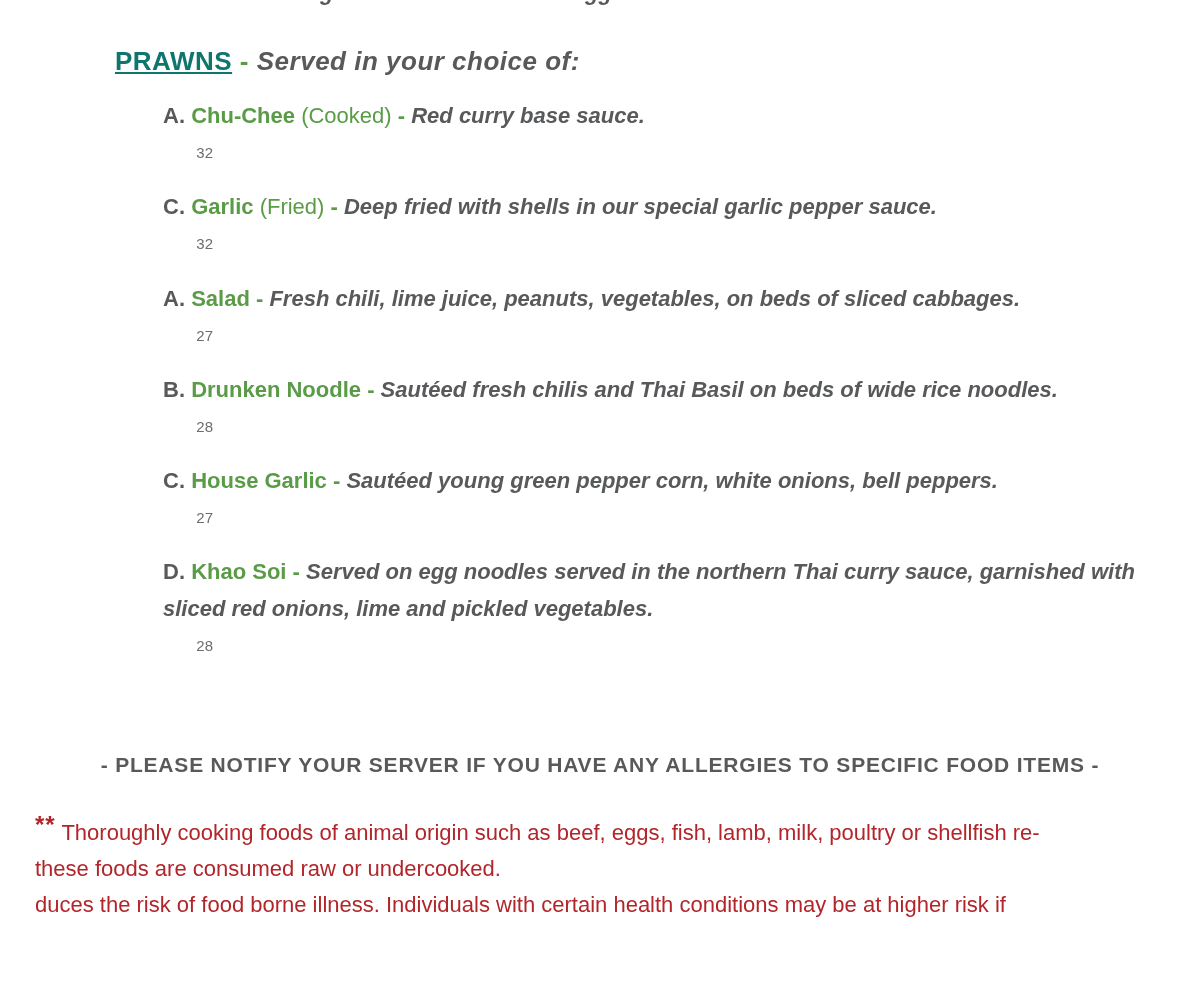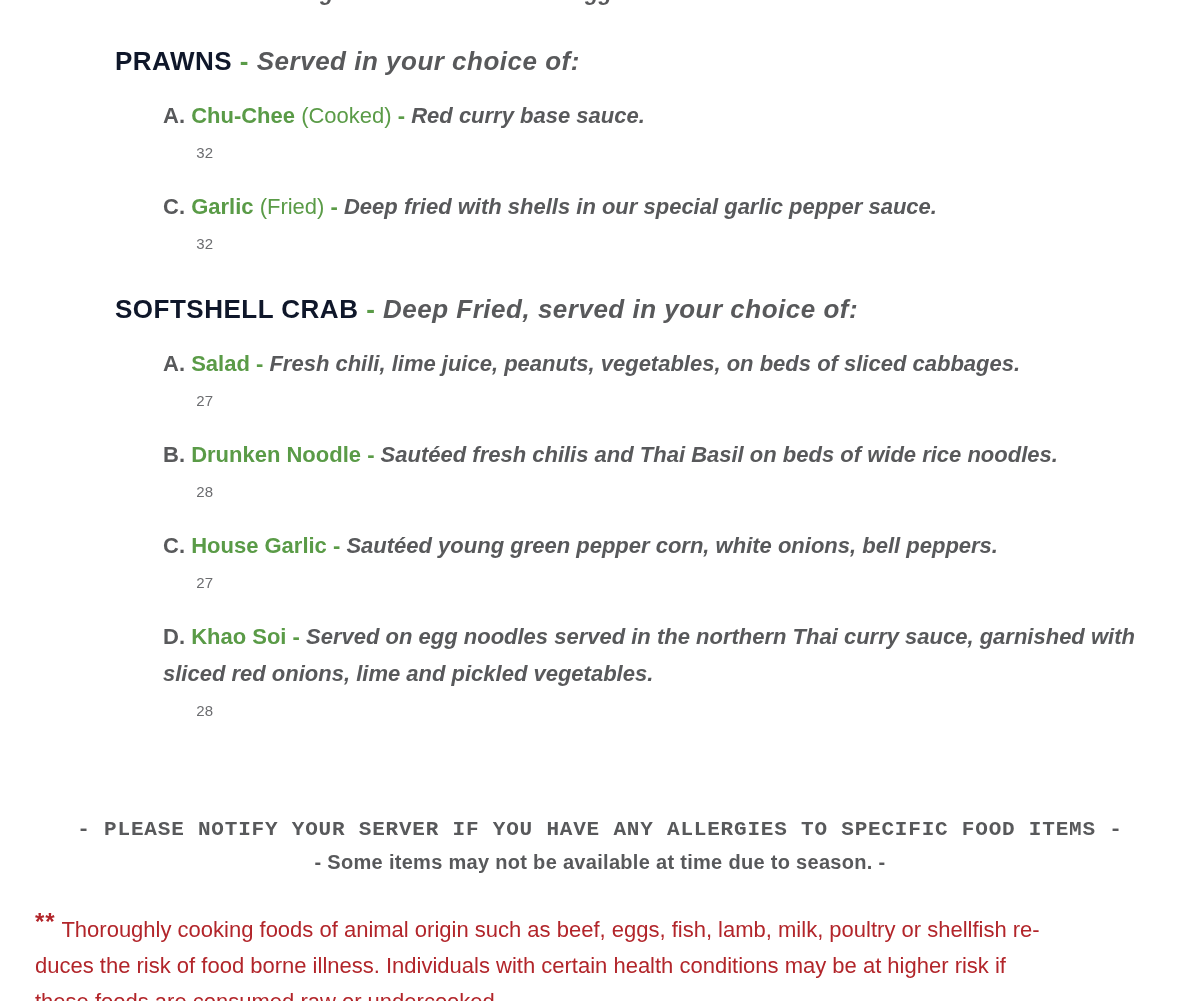--- a/index.html
+++ b/index.html
@@ -31,21 +31,21 @@
   .section { margin:0; }
   .section-header {
     margin-top:34px;
     font-size:26px;
     line-height:36px;
     letter-spacing:0.5px;
     white-space:nowrap;
   }
   .section2 .section-header { margin-top:29px; }
   .section-title {
-    color:#0f172a; font-weight:bold;
+    color:#0f766e; font-weight:bold;text-decoration:underline;
   }
   .green-dash { color:#5a9b47; font-weight:bold; }
   .section-subtitle {
     color:#58595b; font-weight:bold; font-style:italic;
   }
 
   .items { padding-left:48px; margin-top:18px; }
   .item {
     display:flex;
     align-items:flex-start;
@@ -74,21 +74,20 @@
   .notices {
     margin-top:85px;
     text-align:center;
     font-weight:bold;
     color:#58595b;
   }
   .notice-main {
     font-size:21px;
     line-height:32px;
     letter-spacing:0.8px;
-    font-family:Liberation Mono, monospace;
   }
   .notice-sub {
     font-size:20px;
     line-height:32px;
     letter-spacing:0.3px;
   }
 
   .warning {
     margin:26px 18px 0 35px;
     color:#b2252a;
@@ -144,25 +143,20 @@
             <span class="green-dash">-</span>
             <span class="item-desc">Deep fried with shells in our special garlic pepper sauce.</span>
           </div>
           <div class="item-price">32</div>
         </div>
 
       </div>
     </div>
 
     <div class="section section2">
-      <div class="section-header">
-        <span class="section-title">SOFTSHELL CRAB</span>
-        <span class="green-dash">-</span>
-        <span class="section-subtitle">Deep Fried, served in your choice of:</span>
-      </div>
       <div class="items">
 
         <div class="item">
           <div class="item-text">
             <span class="item-letter">A.</span>
             <span class="item-name">Salad</span>
             <span class="green-dash">-</span>
             <span class="item-desc">Fresh chili, lime juice, peanuts, vegetables, on beds of sliced cabbages.</span>
           </div>
           <div class="item-price">27</div>
@@ -197,23 +191,22 @@
           </div>
           <div class="item-price">28</div>
         </div>
 
       </div>
     </div>
   </div>
 
   <div class="notices">
     <div class="notice-main">- PLEASE NOTIFY YOUR SERVER IF YOU HAVE ANY ALLERGIES TO SPECIFIC FOOD ITEMS -</div>
-    <div class="notice-sub">- Some items may not be available at time due to season. -</div>
   </div>
 
   <div class="warning">
     <span class="ast">**</span>
     <span class="wline">Thoroughly cooking foods of animal origin such as beef, eggs, fish, lamb, milk, poultry or shellfish re-</span>
+    <span class="wblock">these foods are consumed raw or undercooked.</span>
     <span class="wblock">duces the risk of food borne illness. Individuals with certain health conditions may be at higher risk if</span>
-    <span class="wblock">these foods are consumed raw or undercooked.</span>
   </div>
 
 </div>
 
 </body></html>

